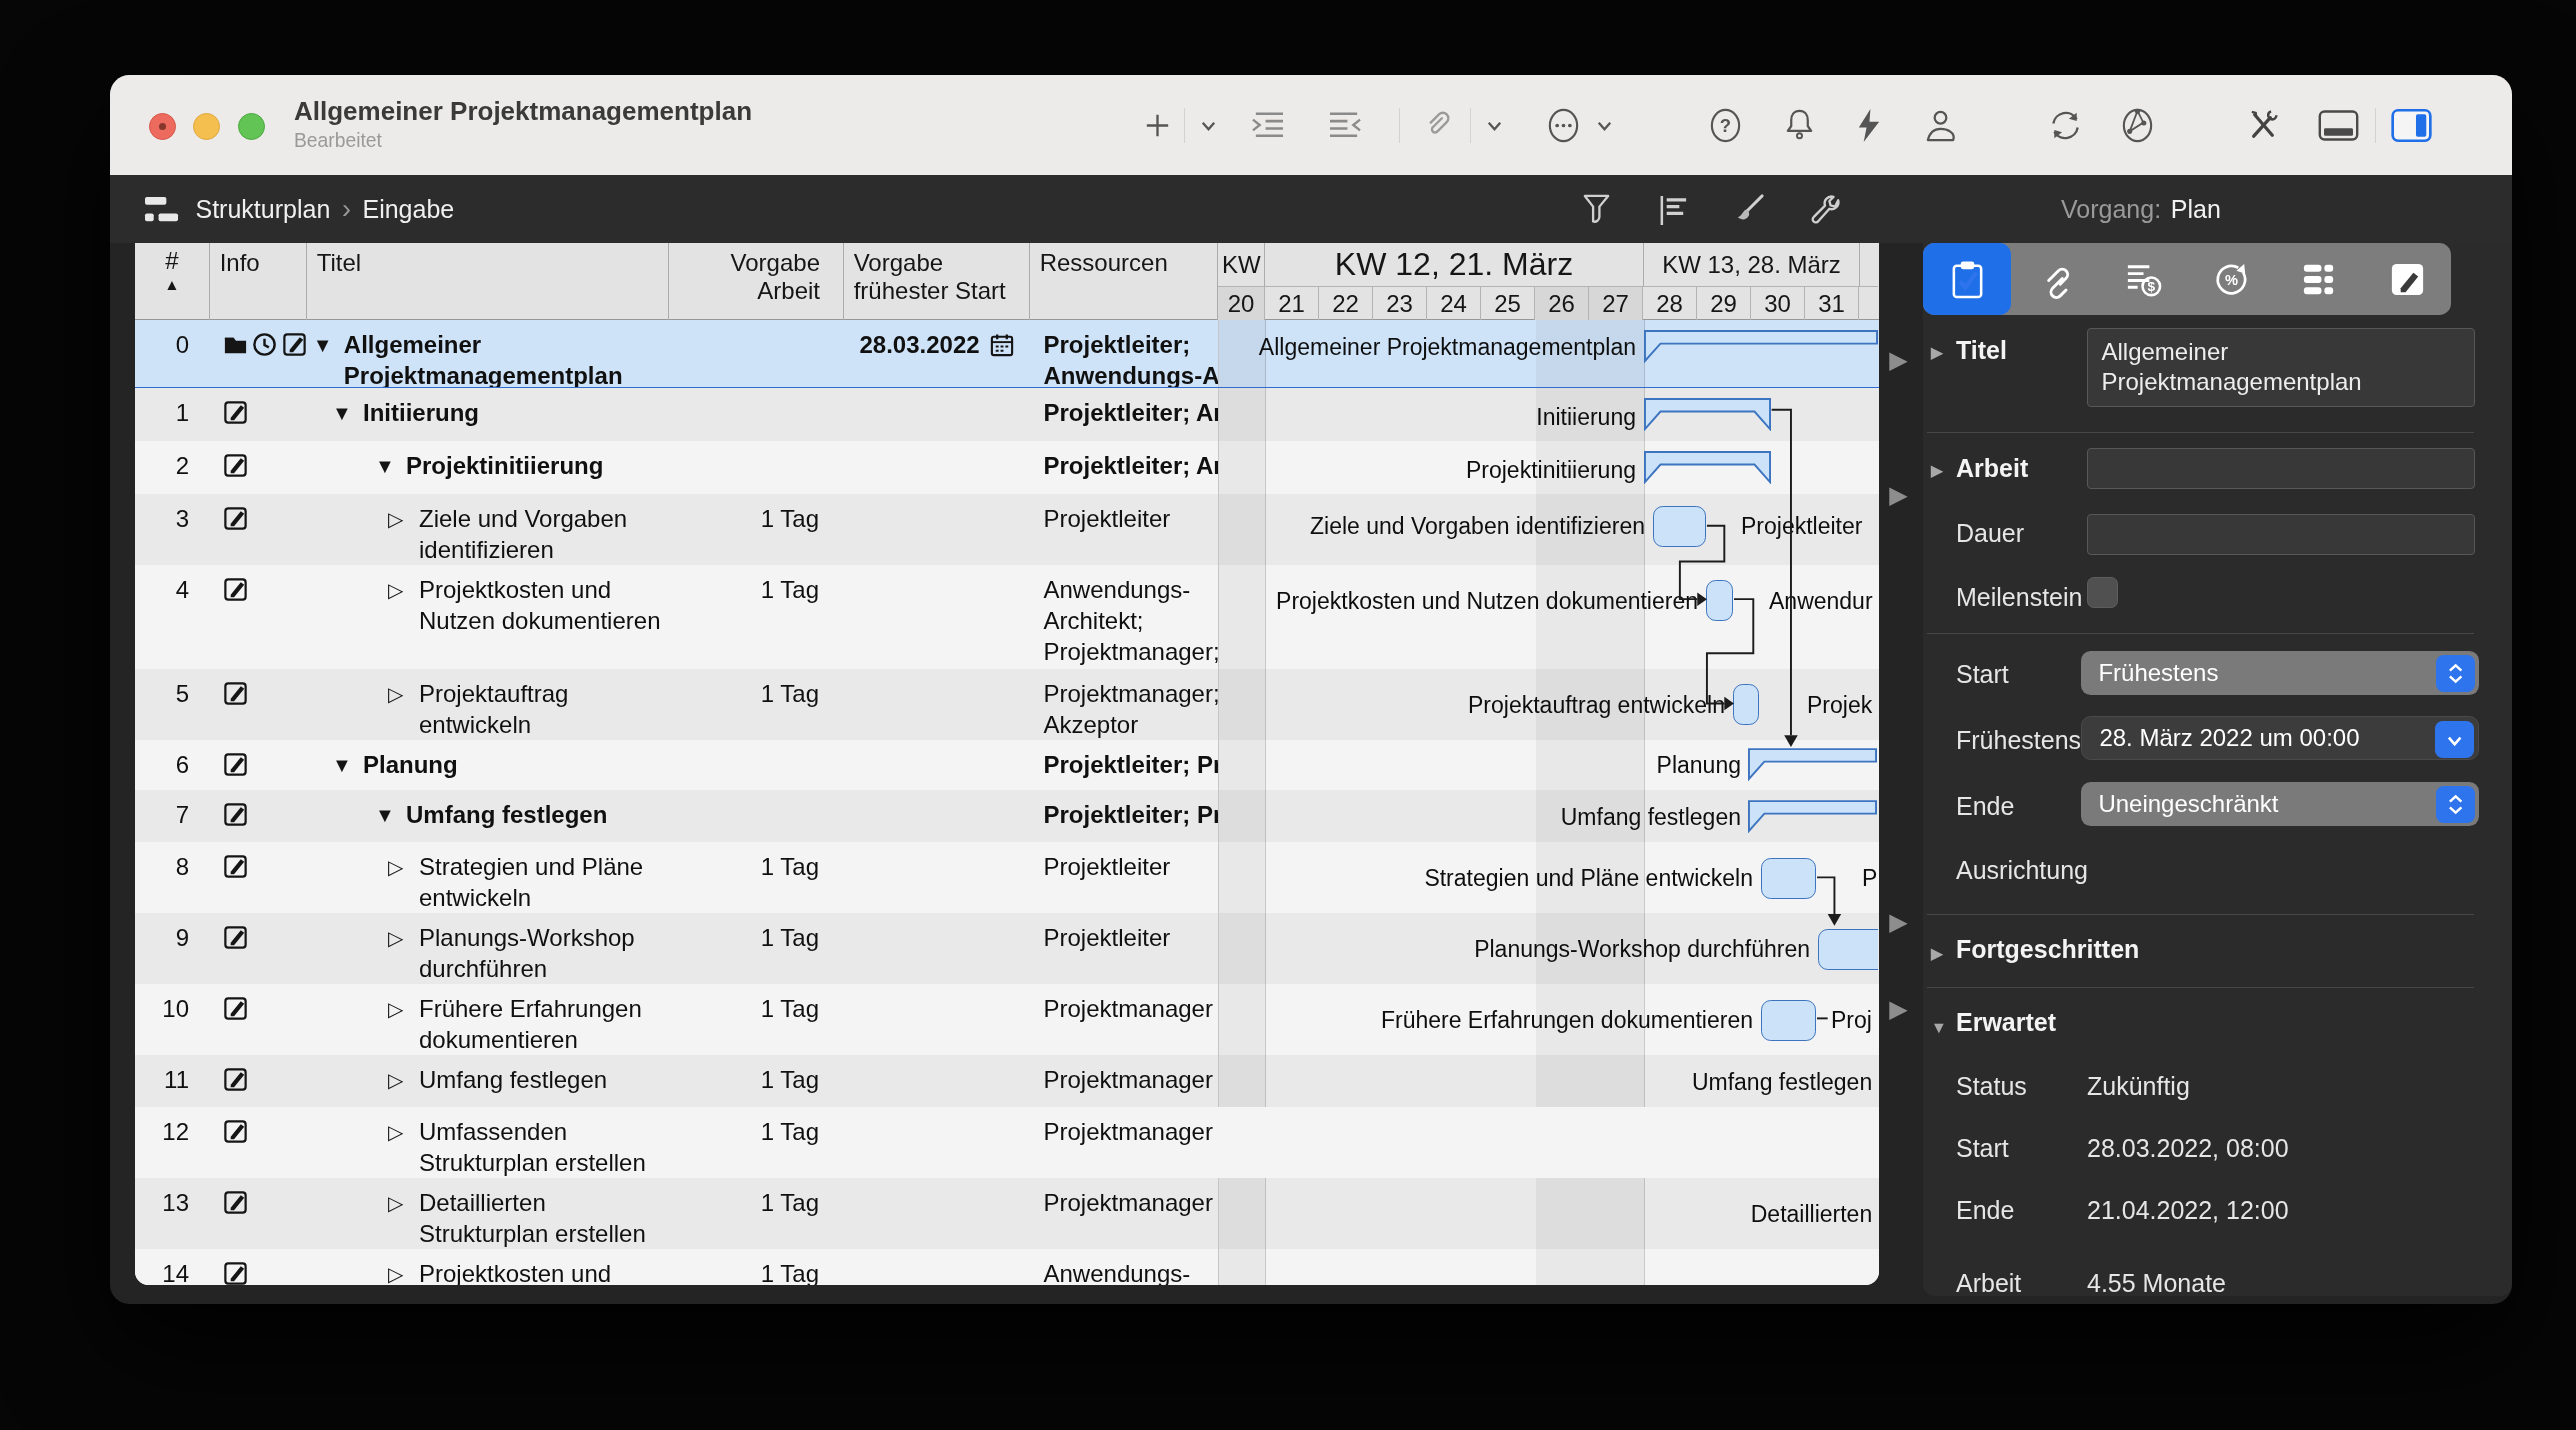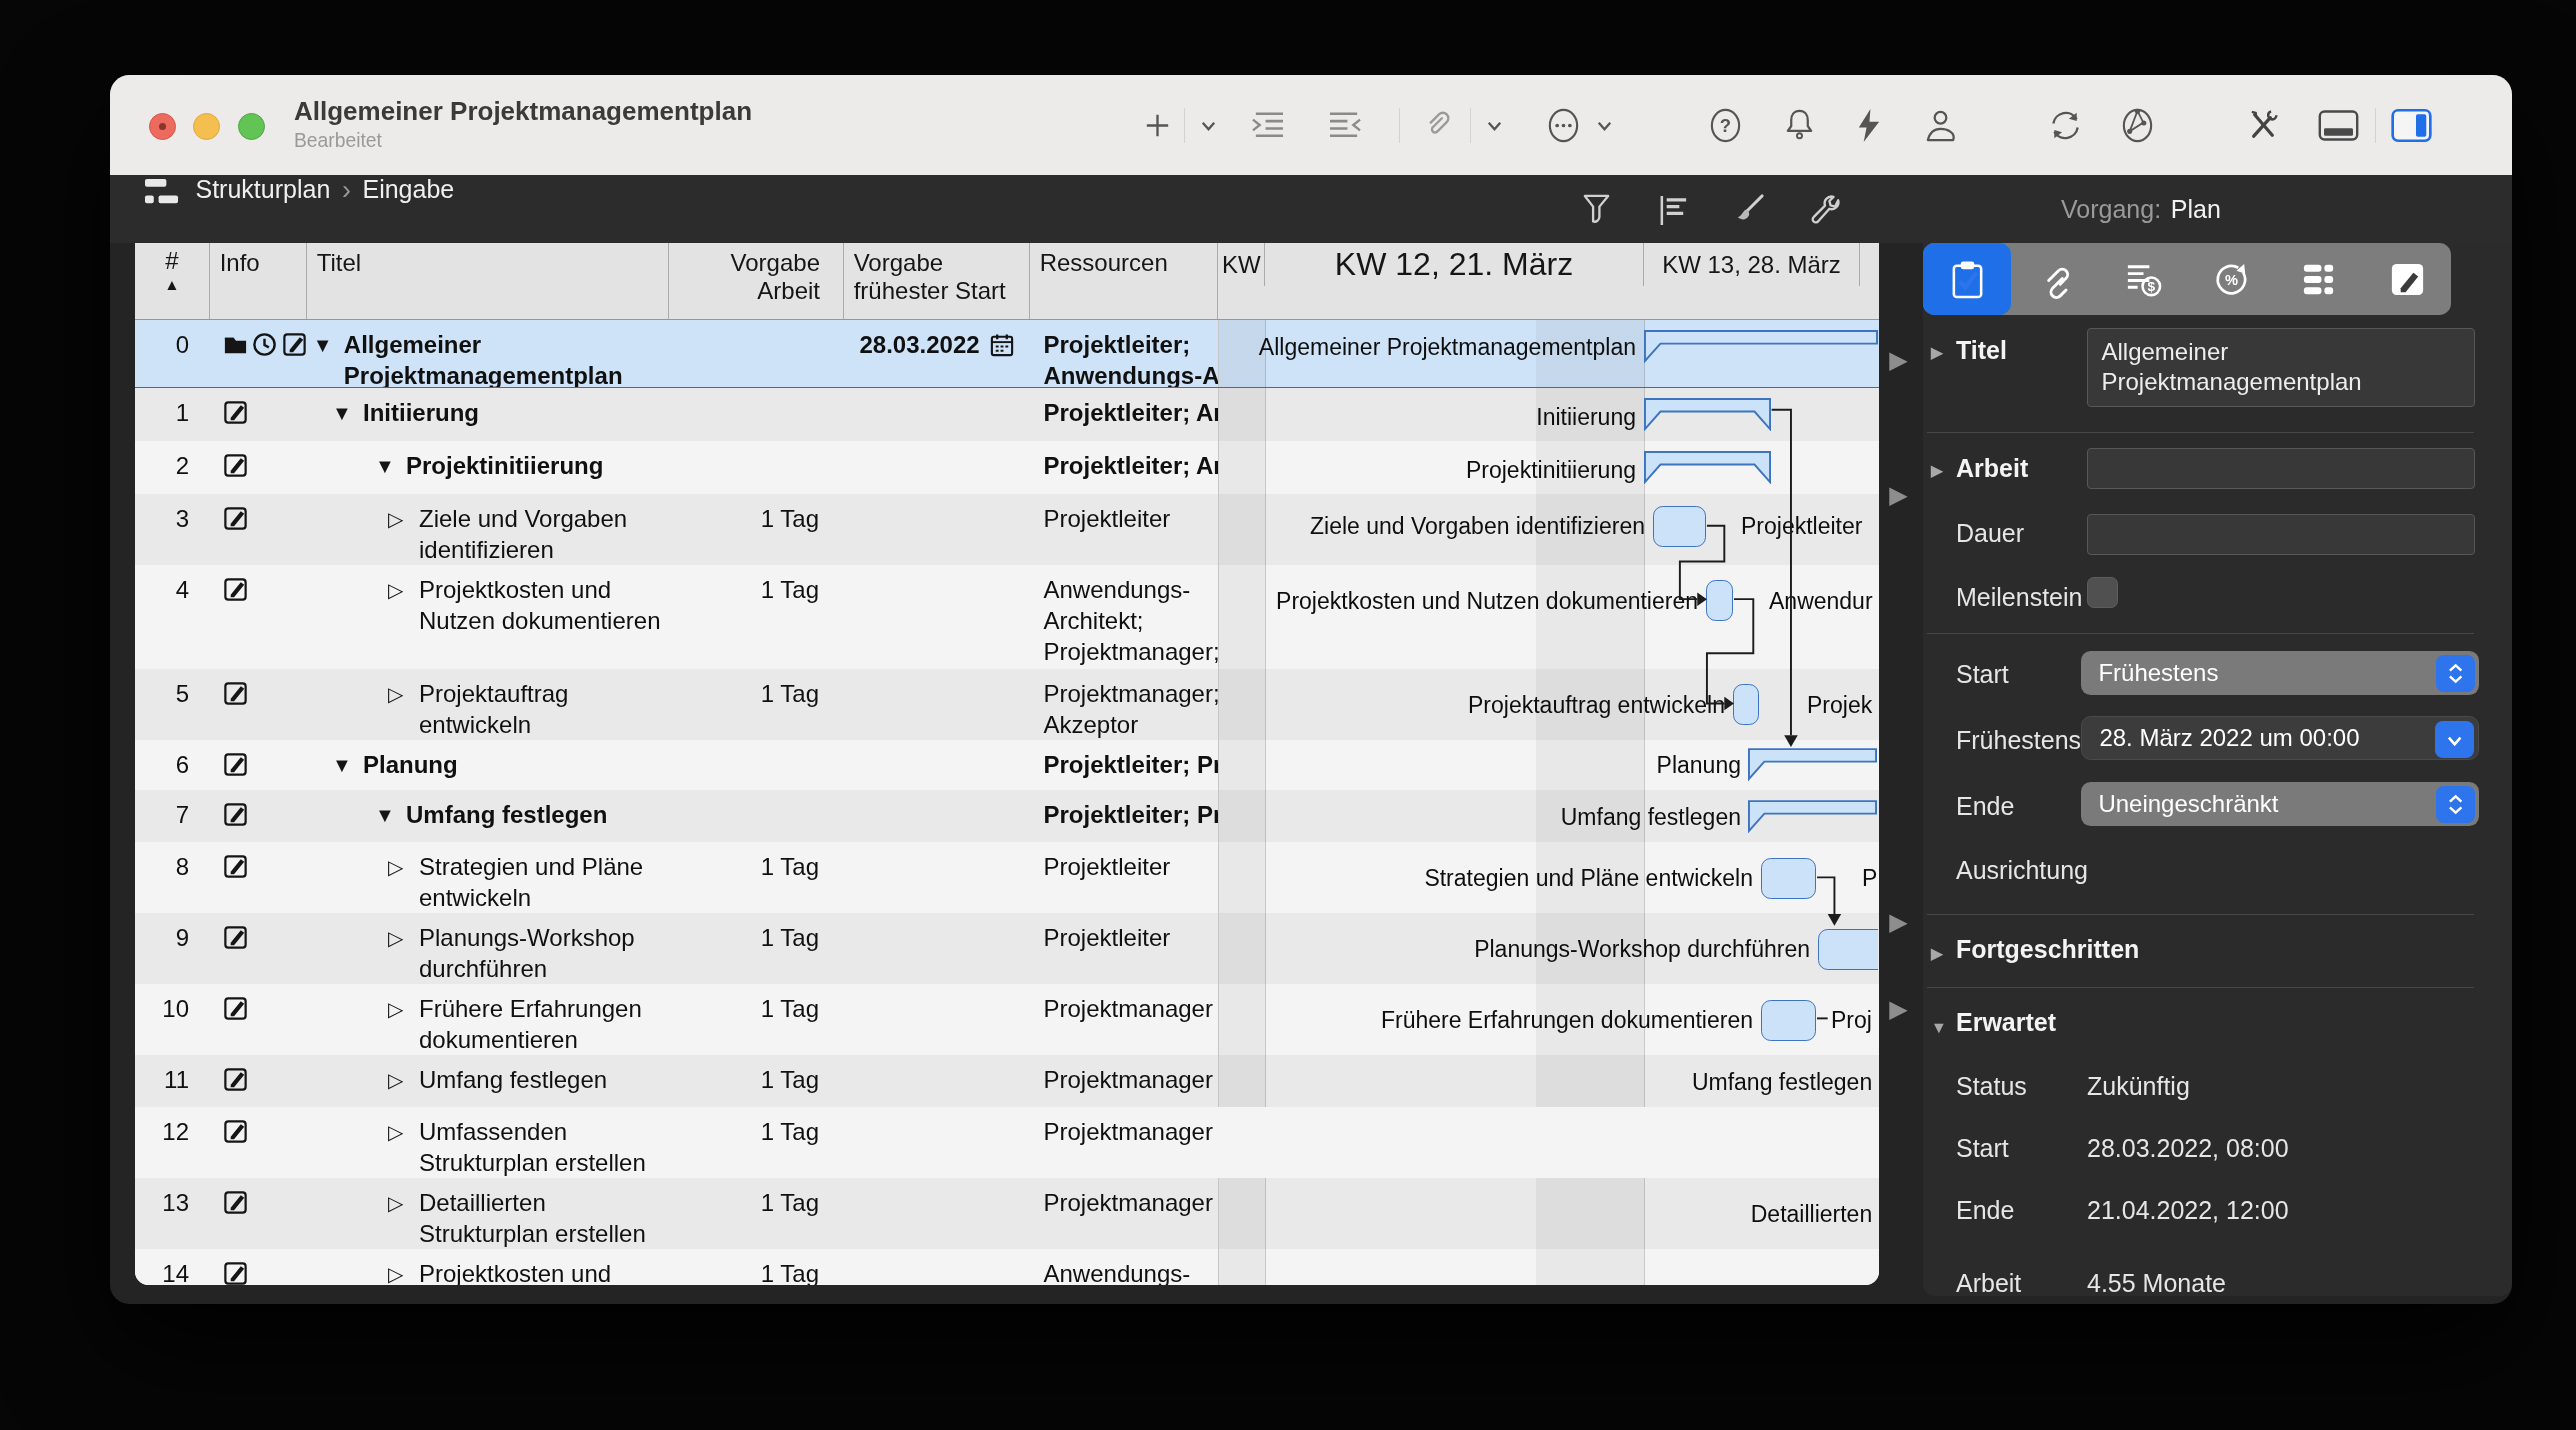--- a/index.html
+++ b/index.html
@@ -16,21 +16,21 @@
   .light.yellow{background:#f5bf4f;border:1px solid #dfa73c;}
   .light.green{background:#61c454;border:1px solid #4aa73e;}
   .tb-text{position:absolute;left:184px;top:21px;}
   .tb-title{font-size:26px;font-weight:bold;color:#3a3a3a;}
   .tb-sub{font-size:19.3px;color:#999;margin-top:2.9px;}
   .ti{position:absolute;top:29px;width:43px;height:43px;display:flex;align-items:center;justify-content:center;}
   .ti svg{display:block;}
   .tsep{position:absolute;top:33px;width:1px;height:35px;background:#d2d2d2;}
   
   .crumbbar{position:absolute;left:0;top:100px;width:100%;height:68px;background:#2c2c2c;}
-  .crumb-left{position:absolute;left:33px;top:0;height:68px;display:flex;font-size:25px;color:#f0f0f0;}
+  .crumb-left{position:absolute;left:33px;top:0;height:68px;display:flex;align-items:center;font-size:25px;color:#f0f0f0;}
   .crumb-icon{margin-right:15.5px;display:flex;}
   .crumb-sep{color:#9a9a9a;margin:0 11.6px;font-size:27px;}
   .ci{position:absolute;top:13.5px;width:43px;height:43px;display:flex;align-items:center;justify-content:center;}
   .vorgang{position:absolute;top:0;height:68px;display:flex;align-items:center;font-size:25px;}
   .vorgang .vl{color:#9a9a9a;}
   .vorgang .vv{color:#f2f2f2;margin-left:9.7px;}
   
   .worksheet{position:absolute;left:25px;top:168px;width:1744px;height:1042px;background:#f4f4f4;
              border-radius:0 0 13.5px 13.5px;overflow:hidden;}
   .thead{display:grid;grid-template-columns:75px 97px 362px 175px 186px 188px 660px;height:76px;
@@ -287,20 +287,35 @@
             <div>frühester Start</div>
         </div>
         <div class="hcell">Ressourcen</div>
         <div class="hcell h-gantt">
           <div class="wkrow" id="wkrow">
               <div class="wkcell lead" style="width: 47px; font-size: 24px;">KW</div>
               <div class="wkcell" style="width: 379px; font-size: 32px;">KW 12, 21. März</div>
               <div class="wkcell" style="width: 216px; font-size: 24px;">KW 13, 28. März</div>
               <div class="wkcell" style="width: 17.4px; border-right: none;"></div>
             </div>
+          <div class="dayrow" id="dayrow">
+              <div class="daycell wknd" style="width: 47px;">20</div>
+              <div class="daycell" style="width: 54px;">21</div>
+              <div class="daycell" style="width: 54px;">22</div>
+              <div class="daycell" style="width: 54px;">23</div>
+              <div class="daycell" style="width: 54px;">24</div>
+              <div class="daycell" style="width: 54px;">25</div>
+              <div class="daycell wknd" style="width: 54px;">26</div>
+              <div class="daycell wknd" style="width: 54px;">27</div>
+              <div class="daycell" style="width: 54px;">28</div>
+              <div class="daycell" style="width: 54px;">29</div>
+              <div class="daycell" style="width: 54px;">30</div>
+              <div class="daycell" style="width: 54px;">31</div>
+              <div class="daycell" style="width: 17.4px; border-right: none;"></div>
+            </div>
         </div>
       </div>
       <div class="tbody" id="tbody">
 
         <div class="trow sel" style="height: 68px;">
             <div class="cell c-num">0</div>
             <div class="cell c-info">
               <span class="icon">
                 <svg width="27" height="27" viewBox="0 0 28 28">
                   <path d="M3 7h9l2.5 3H25v13H3z" fill="#151515"></path>

